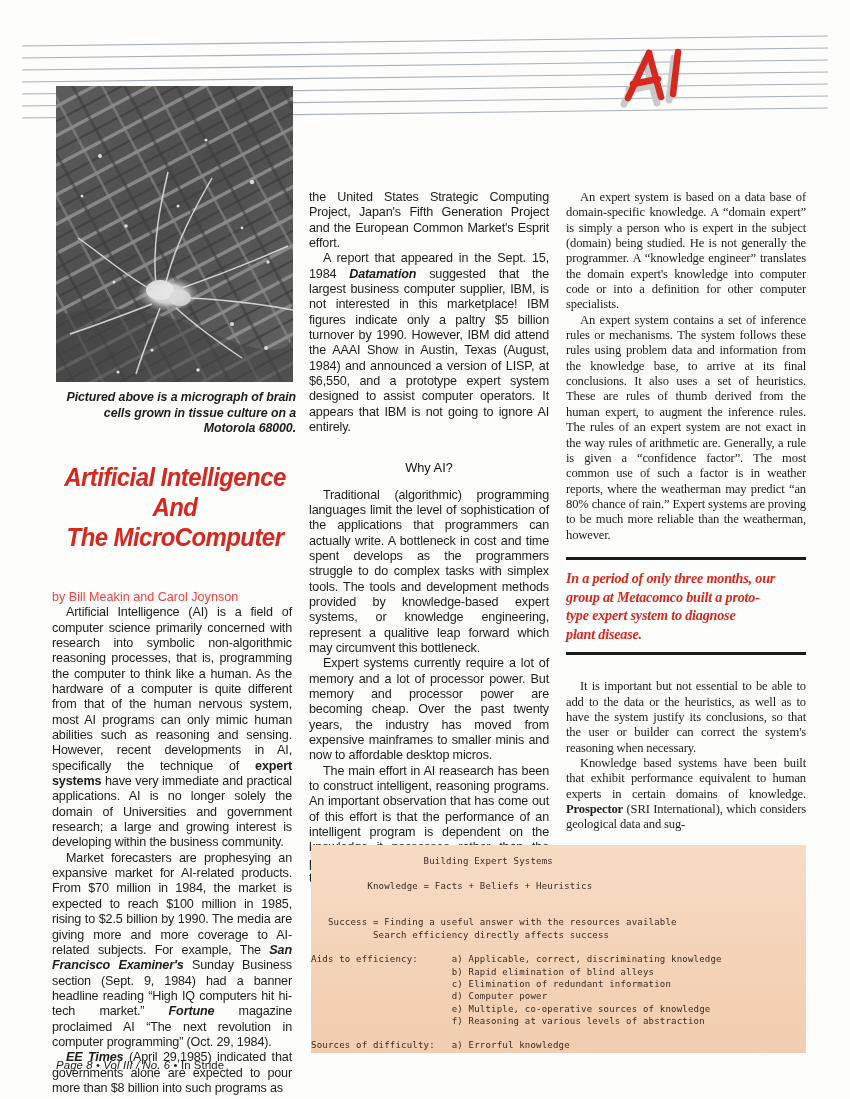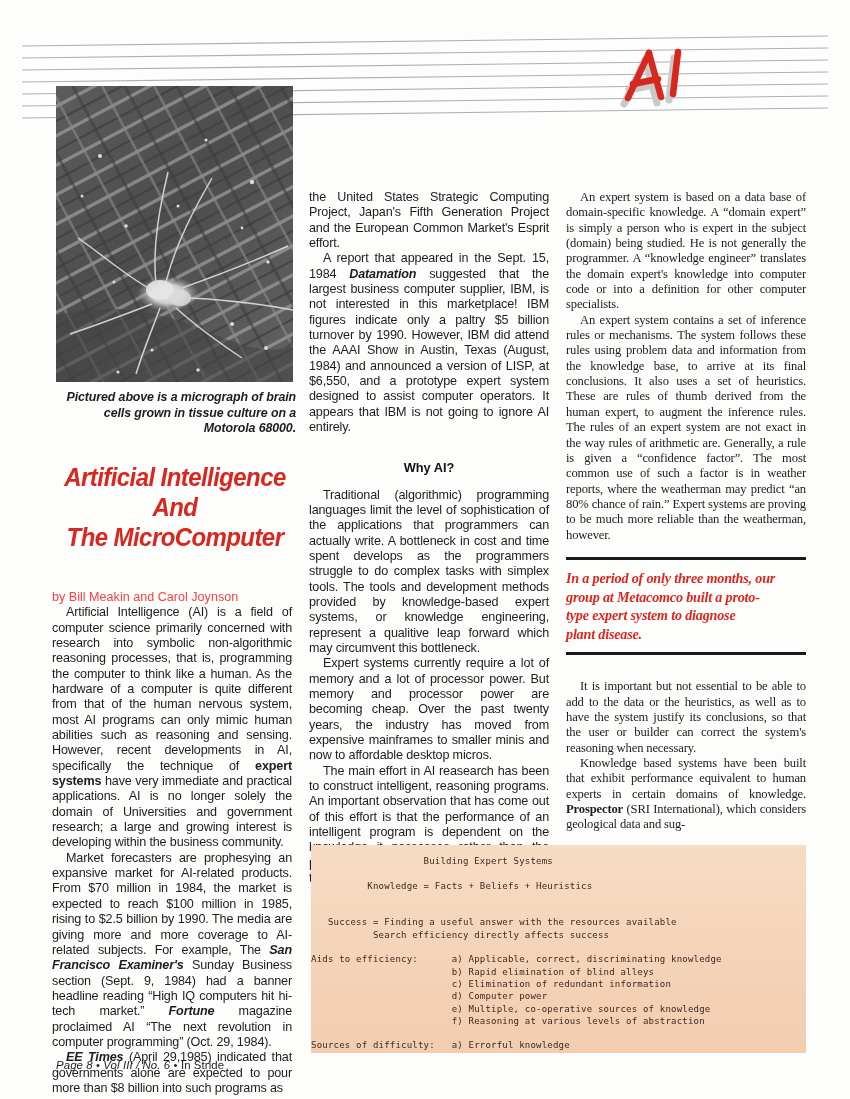--- a/index.html
+++ b/index.html
@@ -116,21 +116,21 @@
     letter-spacing: -0.15px;
     hyphens: manual;
   }
   p.body.indent { text-indent: 14px; }
   p.body .it { font-style: italic; font-weight: 700; }
   p.body .bd { font-weight: 700; }
 
   
   .sec-head {
     font-size: 12.8px;
-    font-weight: bold;
+    font-weight: normal;
     text-align: center;
     margin: 0 0 13px 0;
     color: #111;
   }
 
   
   #pullquote {
     margin: 14px 0 8px 0;
   }
   .pq-rule {

